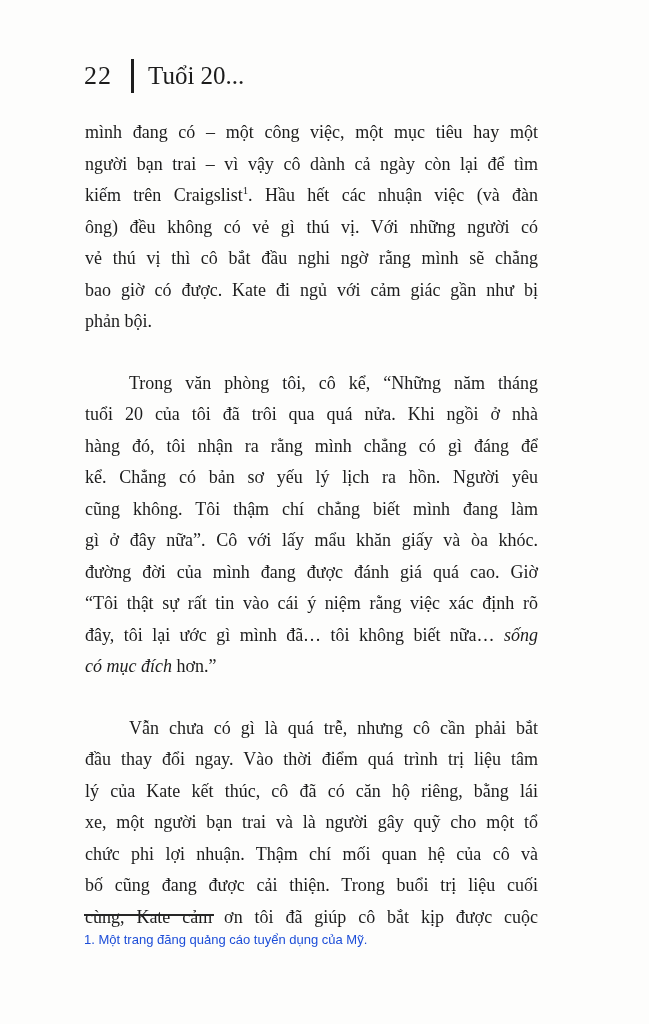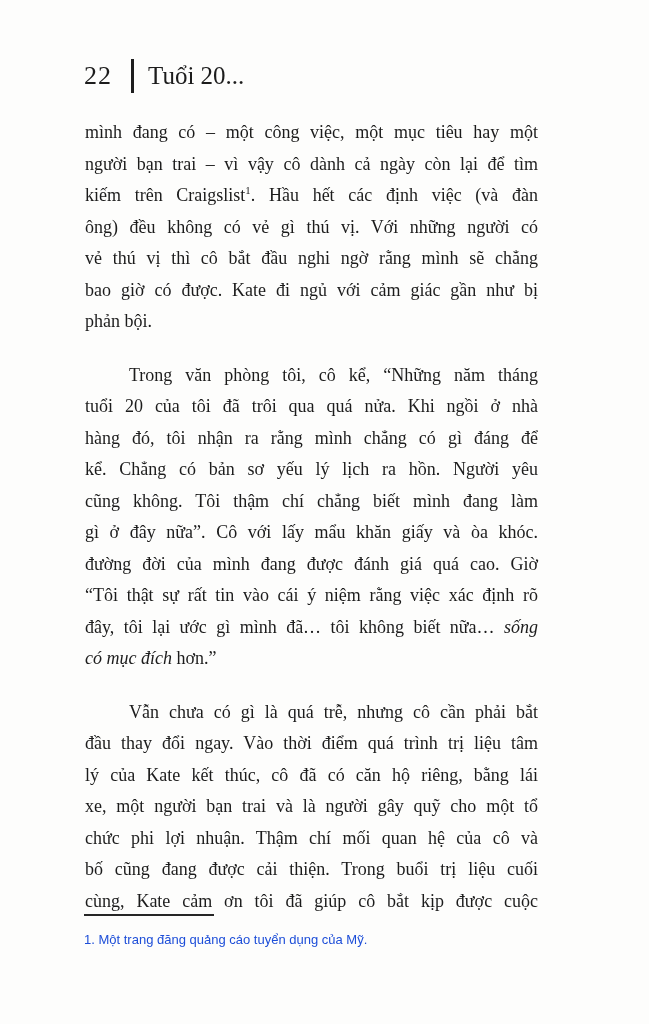--- a/index.html
+++ b/index.html
@@ -42,21 +42,21 @@
   }
   
   .bodytext {
     position: absolute;
     top: 117px;
     left: 85px;
     width: 453px;
     font-size: 18px;
     line-height: 31.5px;
   }
-  .para + .para { margin-top: 22px; }
+  .para + .para { margin-top: 30px; }
   .line {
     text-align: justify;
     text-align-last: justify;
   }
   .line.lastline { text-align-last: left; }
   .line.indent { padding-left: 44px; }
   .it { font-style: italic; }
   sup.fnref {
     font-size: 0.6em;
     line-height: 0;
@@ -90,21 +90,21 @@
   <div class="header">
     <span class="pagenum">22</span>
     <span class="hbar"></span>
     <span class="htitle">Tuổi 20...</span>
   </div>
 
   <div class="bodytext">
       <div class="para">
         <div class="line"><span>mình đang có – một công việc, một mục tiêu hay một</span></div>
         <div class="line"><span>người bạn trai – vì vậy cô dành cả ngày còn lại để tìm</span></div>
-        <div class="line"><span>kiếm trên Craigslist</span><sup class="fnref">1</sup><span>. Hầu hết các định việc (và đàn</span></div>
+        <div class="line"><span>kiếm trên Craigslist</span><sup class="fnref">1</sup><span>. Hầu hết các nhuận việc (và đàn</span></div>
         <div class="line"><span>ông) đều không có vẻ gì thú vị. Với những người có</span></div>
         <div class="line"><span>vẻ thú vị thì cô bắt đầu nghi ngờ rằng mình sẽ chẳng</span></div>
         <div class="line"><span>bao giờ có được. Kate đi ngủ với cảm giác gần như bị</span></div>
         <div class="line lastline"><span>phản bội.</span></div>
       </div>
       <div class="para">
         <div class="line indent"><span>Trong văn phòng tôi, cô kể, “Những năm tháng</span></div>
         <div class="line"><span>tuổi 20 của tôi đã trôi qua quá nửa. Khi ngồi ở nhà</span></div>
         <div class="line"><span>hàng đó, tôi nhận ra rằng mình chẳng có gì đáng để</span></div>
         <div class="line"><span>kể. Chẳng có bản sơ yếu lý lịch ra hồn. Người yêu</span></div>

